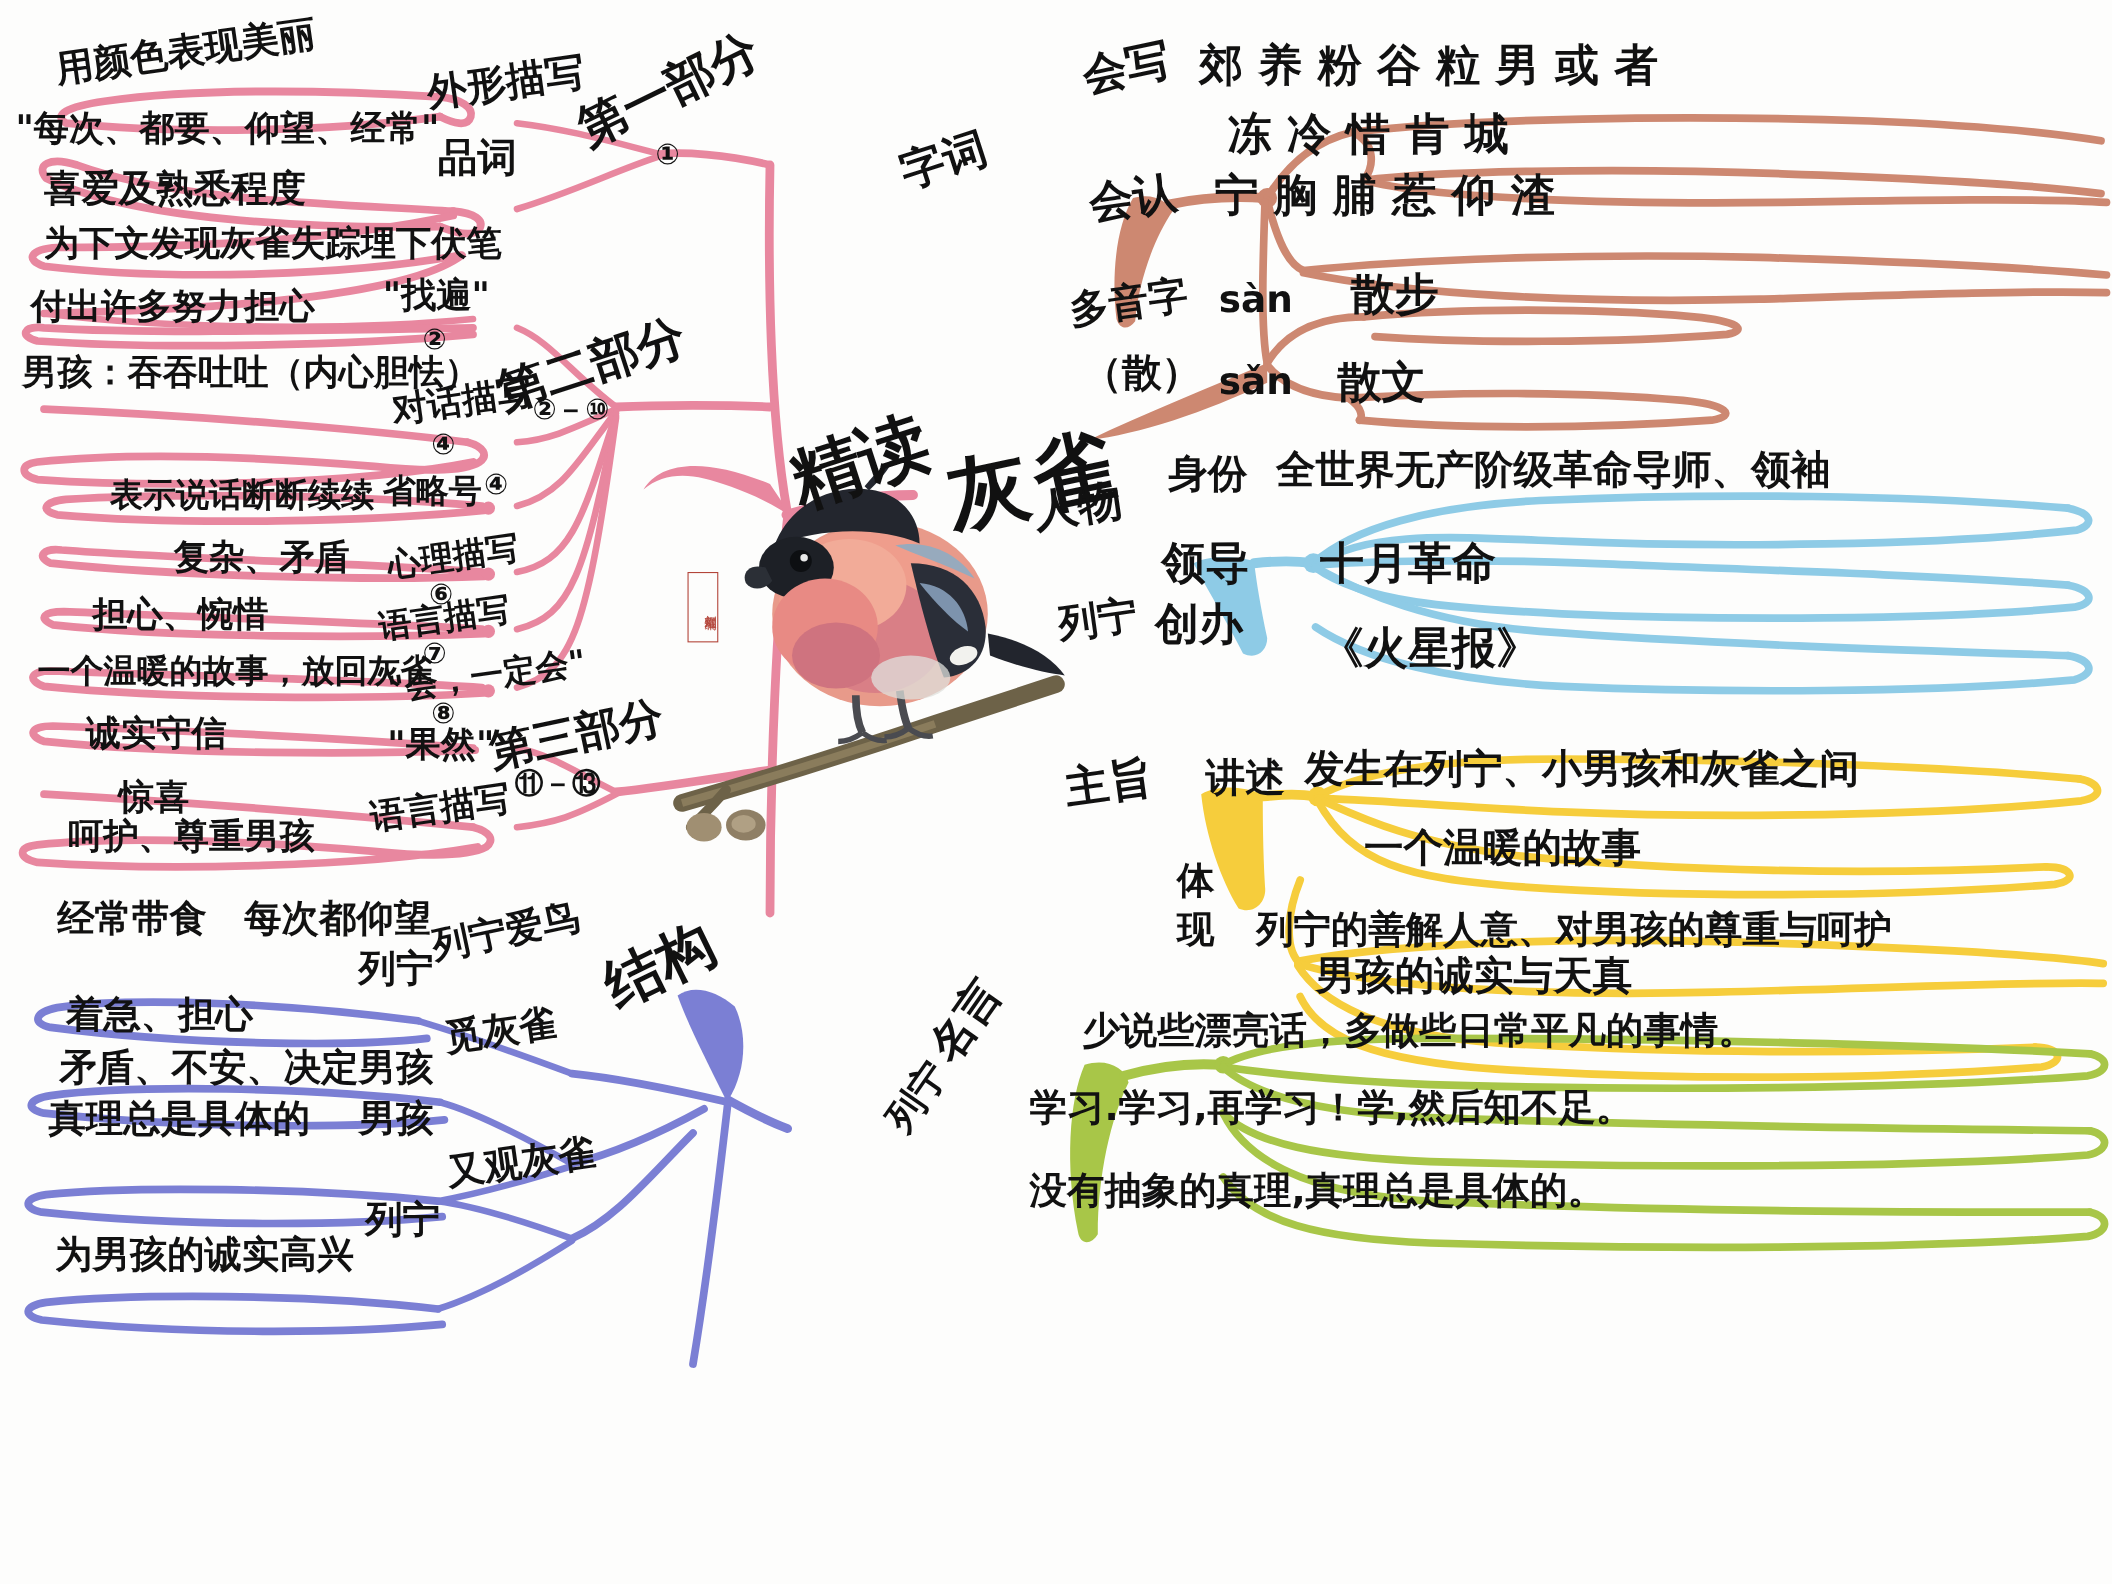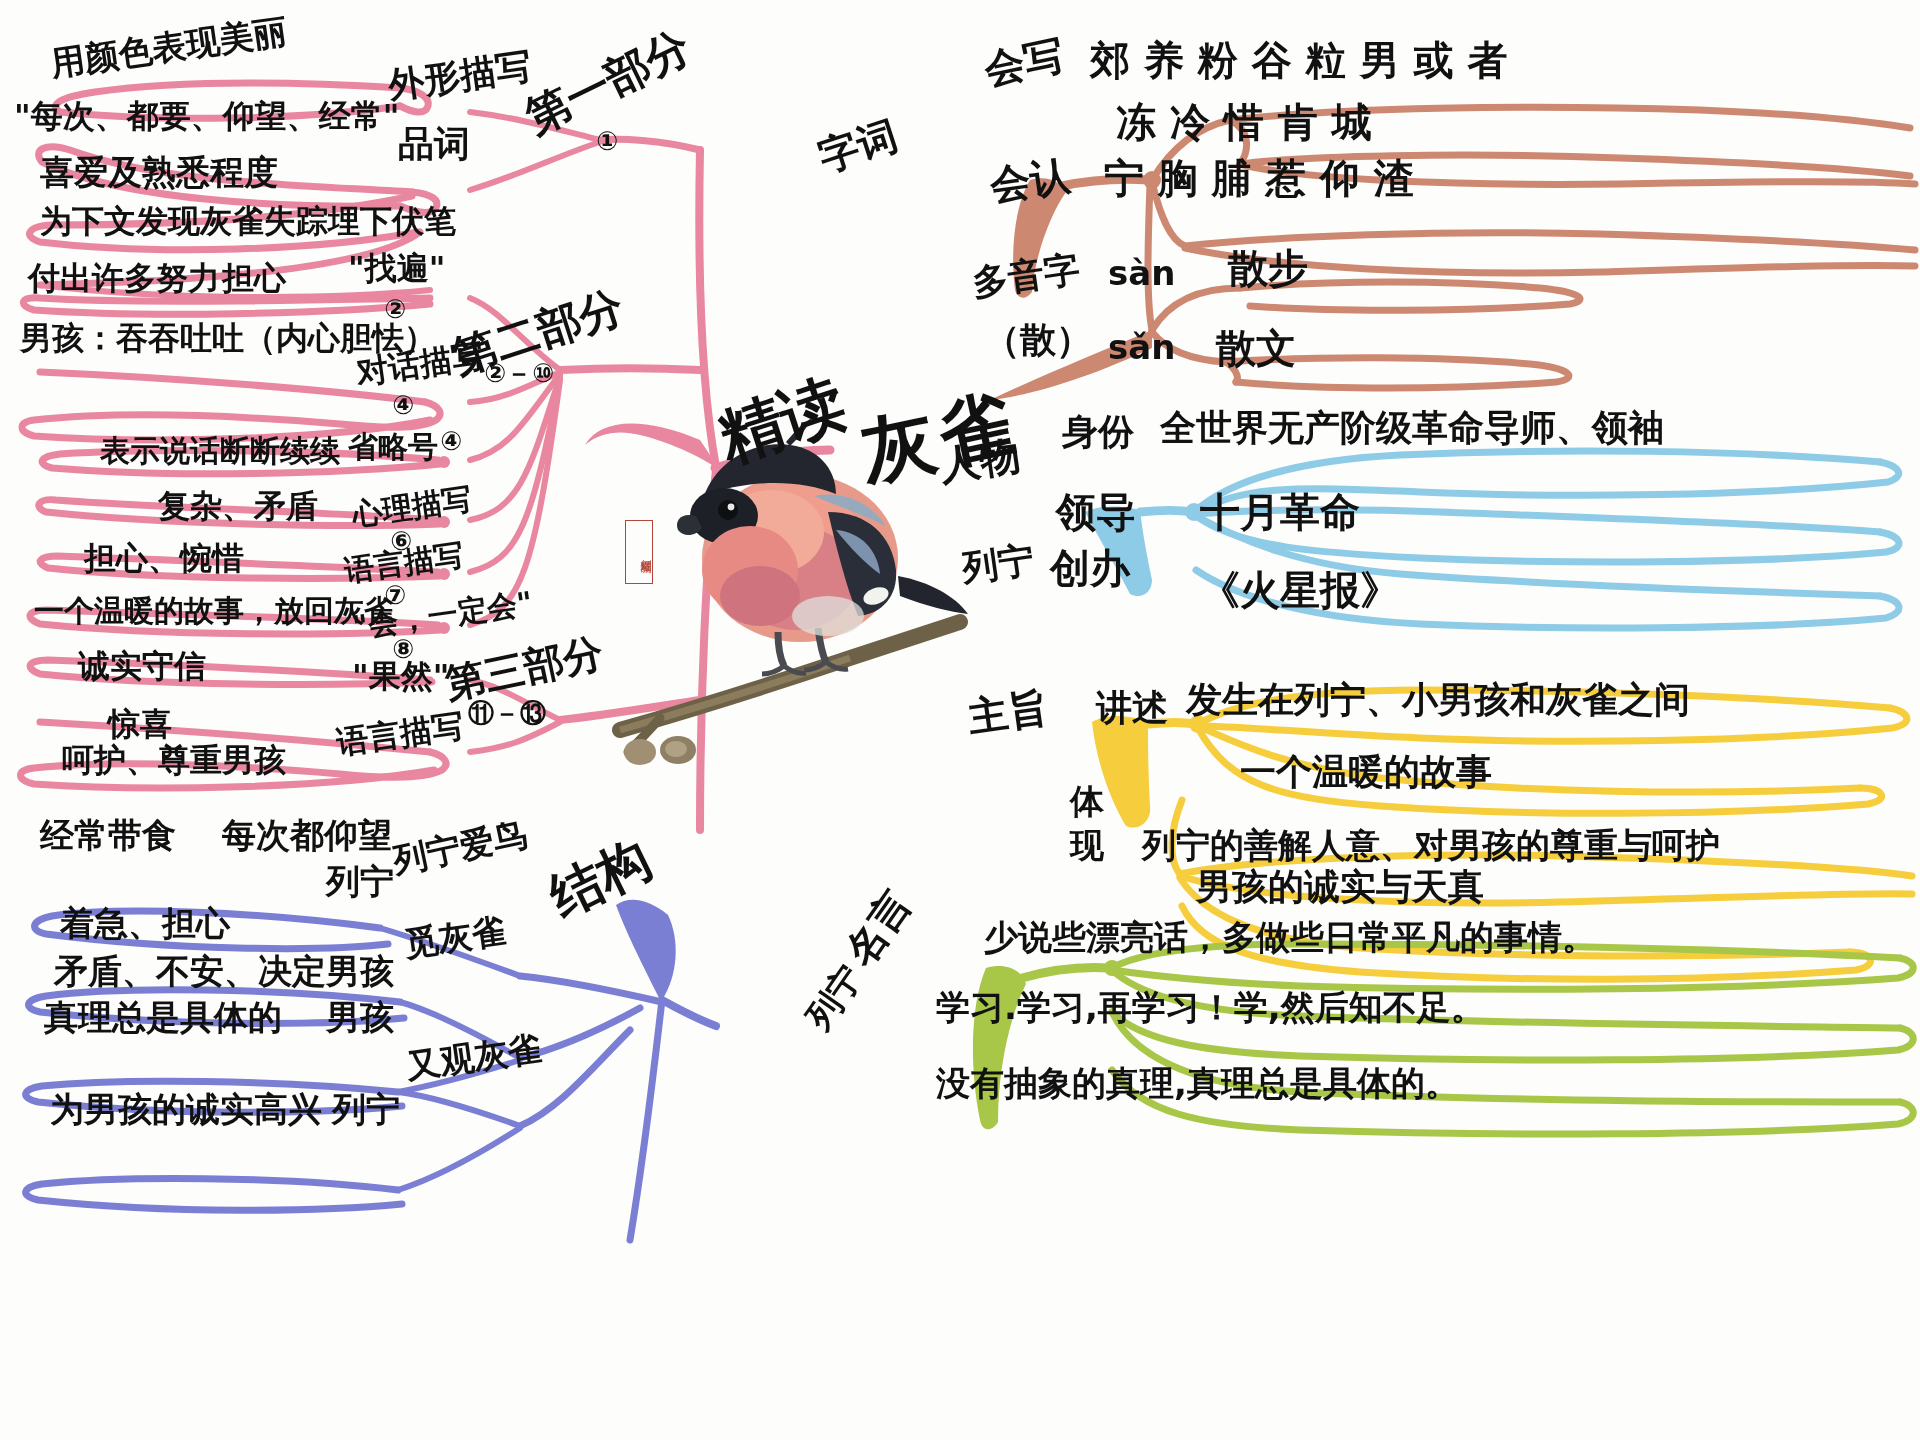--- a/index.html
+++ b/index.html
@@ -293,33 +293,33 @@
 <div class="lbl t40 rot-12" style="left:444px;top:648px;">第三部分</div>
 <div class="lbl num" style="left:468px;top:700px;">⑪－⑬</div>
 <div class="lbl t32" style="left:352px;top:660px;">"果然"</div>
 <div class="lbl t32" style="left:78px;top:650px;">诚实守信</div>
 <div class="lbl t32 rot-8" style="left:336px;top:718px;">语言描写</div>
 <div class="lbl t32" style="left:108px;top:708px;">惊喜</div>
 <div class="lbl t32" style="left:62px;top:744px;">呵护、尊重男孩</div>
 
 <div class="lbl t52 rot-26" style="left:548px;top:852px;">结构</div>
 <div class="lbl t34 rot-12" style="left:392px;top:830px;">列宁爱鸟</div>
-<div class="lbl t34" style="left:40px;top:818px;">经常带食</div>
+<div class="lbl t34" style="left:52px;top:818px;">经常带食</div>
 <div class="lbl t34" style="left:222px;top:818px;">每次都仰望</div>
 <div class="lbl t34" style="left:326px;top:864px;">列宁</div>
 
 <div class="lbl t34 rot-8" style="left:404px;top:920px;">觅灰雀</div>
 <div class="lbl t34" style="left:60px;top:906px;">着急、担心</div>
 <div class="lbl t34" style="left:54px;top:954px;">矛盾、不安、决定</div>
 <div class="lbl t34" style="left:326px;top:954px;">男孩</div>
 
 <div class="lbl t34 rot-8" style="left:406px;top:1040px;">又观灰雀</div>
 <div class="lbl t34" style="left:44px;top:1000px;">真理总是具体的</div>
 <div class="lbl t34" style="left:326px;top:1000px;">男孩</div>
-<div class="lbl t34" style="left:50px;top:1092px;">为男孩的诚实高兴</div>
+<div class="lbl t34" style="left:50px;top:1124px;">为男孩的诚实高兴</div>
 <div class="lbl t34" style="left:332px;top:1092px;">列宁</div>
 
 <div class="lbl t40 rot-18" style="left:818px;top:126px;">字词</div>
 <div class="lbl t40 rot-12" style="left:984px;top:42px;">会写</div>
 <div class="lbl t40" style="left:1090px;top:40px;">郊 养 粉 谷 粒 男 或 者</div>
 <div class="lbl t40" style="left:1116px;top:102px;">冻 冷 惜 肯 城</div>
 <div class="lbl t40 rot-8" style="left:990px;top:160px;">会认</div>
 <div class="lbl t40" style="left:1104px;top:158px;">宁 胸 脯 惹 仰 渣</div>
 <div class="lbl t36 rot-8" style="left:972px;top:258px;">多音字</div>
 <div class="lbl t36" style="left:984px;top:322px;">（散）</div>

